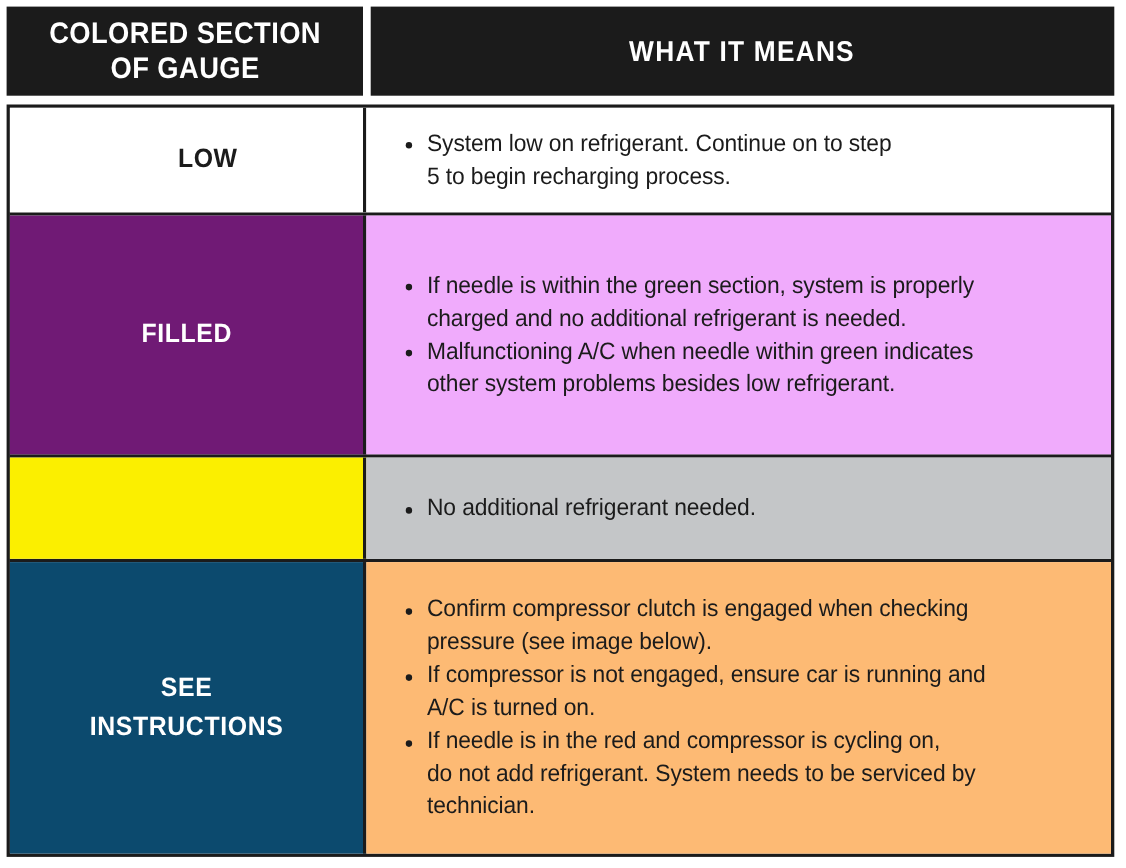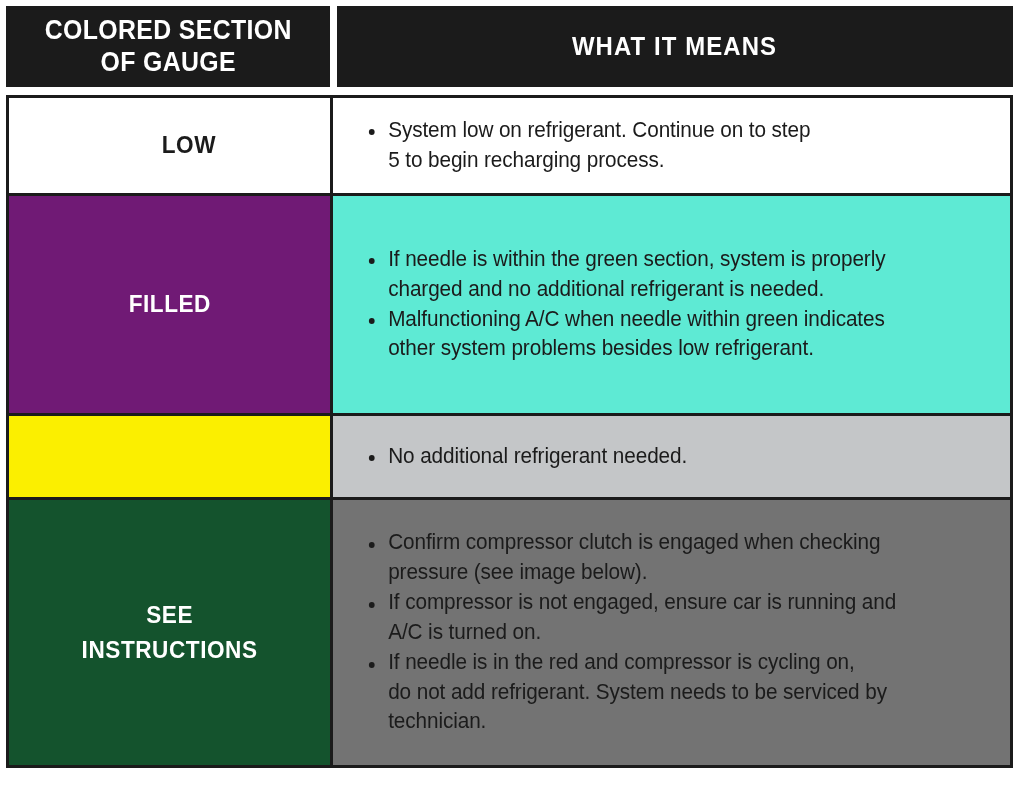--- a/index.html
+++ b/index.html
@@ -127,21 +127,21 @@
     top: 0.62em;
     width: 6px;
     height: 6px;
     border-radius: 50%;
     background: #1b1b1b;
   }
 
   
   .row-low     { height: 98px; }
   .row-filled  { height: 220px; }
-  .row-yellow  { height: 84px; }
+  .row-yellow  { height: 95px; }
   .row-red     { height: 265px; }
 </style>
 </head>
 <body>
 
 <div id="page">
 
   <div class="header-row">
     <div class="header-cell left">
       <span class="header-title">COLORED SECTION
@@ -163,21 +163,21 @@
           <li><span class="dot"></span><span>System low on refrigerant. Continue on to step
 5 to begin recharging process.</span></li>
         </ul>
       </div>
     </div>
 
     <div class="data-row row-filled">
       <div class="swatch-cell" style="background: #701a75;">
         <span class="swatch-label" style="color: rgb(255, 255, 255);">FILLED</span>
       </div>
-      <div class="means-cell" style="background: #5eead4;">
+      <div class="means-cell" style="background: #f0abfc;">
         <ul class="bullets">
           <li><span class="dot"></span><span>If needle is within the green section, system is properly
 charged and no additional refrigerant is needed.</span></li>
           <li><span class="dot"></span><span>Malfunctioning A/C when needle within green indicates
 other system problems besides low refrigerant.</span></li>
         </ul>
       </div>
     </div>
 
     <div class="data-row row-yellow">
@@ -185,25 +185,25 @@
         <span class="swatch-label" style="color: rgb(27, 27, 27);"></span>
       </div>
       <div class="means-cell" style="background: rgb(196, 198, 200);">
         <ul class="bullets">
           <li><span class="dot"></span><span>No additional refrigerant needed.</span></li>
         </ul>
       </div>
     </div>
 
     <div class="data-row row-red">
-      <div class="swatch-cell" style="background: #14532d;">
+      <div class="swatch-cell" style="background: #0c4a6e;">
         <span class="swatch-label" style="color: rgb(255, 255, 255);">SEE
 INSTRUCTIONS</span>
       </div>
-      <div class="means-cell" style="background: #737373;">
+      <div class="means-cell" style="background: #fdba74;">
         <ul class="bullets">
           <li><span class="dot"></span><span>Confirm compressor clutch is engaged when checking
 pressure (see image below).</span></li>
           <li><span class="dot"></span><span>If compressor is not engaged, ensure car is running and
 A/C is turned on.</span></li>
           <li><span class="dot"></span><span>If needle is in the red and compressor is cycling on,
 do not add refrigerant. System needs to be serviced by
 technician.</span></li>
         </ul>
       </div>

